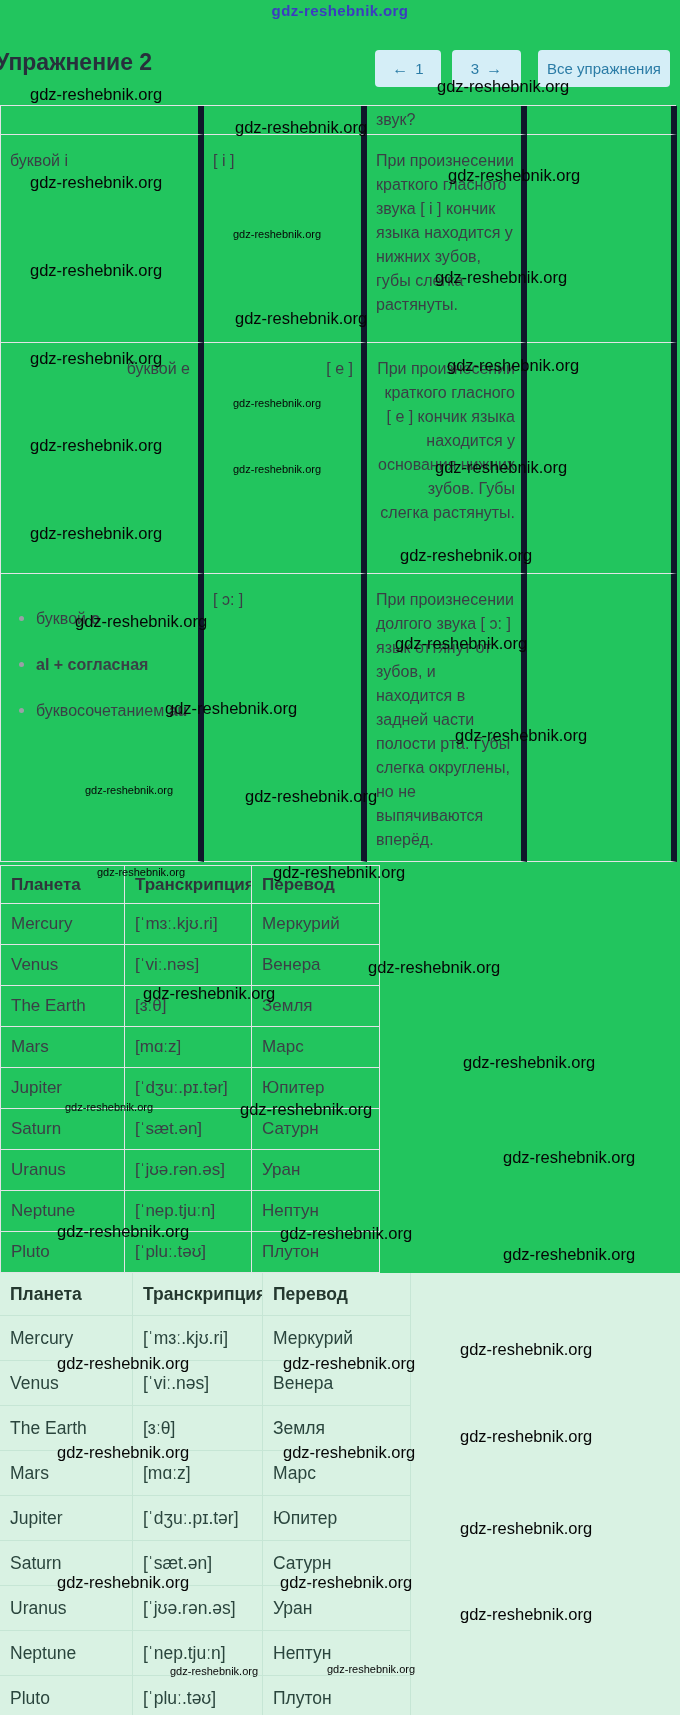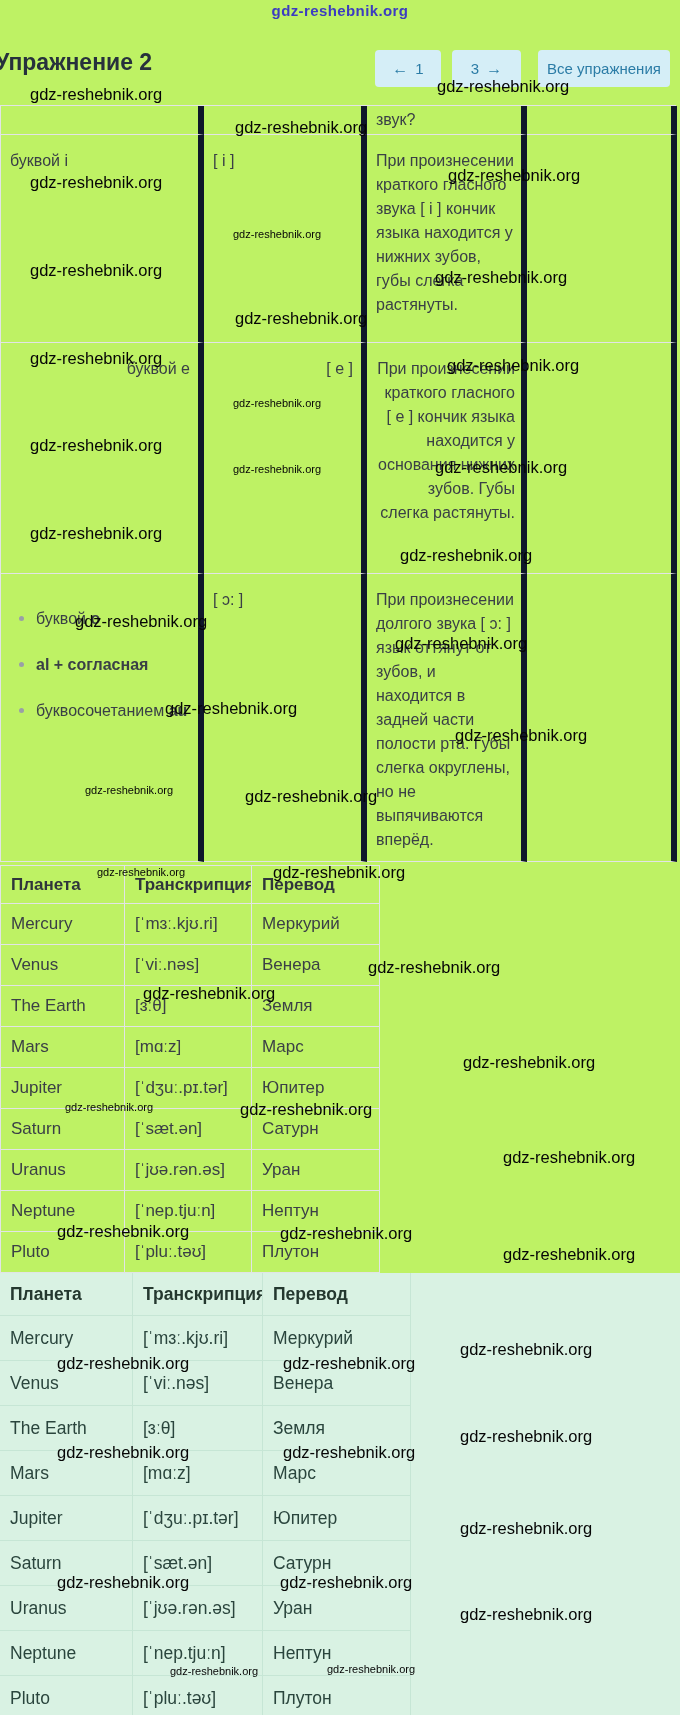--- a/index.html
+++ b/index.html
@@ -1,16 +1,16 @@
 <!DOCTYPE html>
 <html><head>
 <meta charset="utf-8">
 <style>
   html,body{margin:0;padding:0;background:#fff;}
-  .page{position:relative;width:680px;height:1715px;background:#bef264;overflow:hidden;
+  .page{position:relative;width:680px;height:1715px;background:#22c55e;overflow:hidden;
         font-family:"Liberation Sans",sans-serif;color:#3a4046;}
 
   
   .logo-wm{position:absolute;top:2px;left:50%;transform:translateX(-50%);
            color:#3c3cc0;font-weight:bold;font-size:15px;letter-spacing:.4px;white-space:nowrap;}
 
   
   .title{position:absolute;left:-5px;top:49px;margin:0;font-size:23px;font-weight:bold;color:#27313c;white-space:nowrap;}
   .nav-btn{position:absolute;top:50px;height:37px;border:none;border-radius:4px;
            background:#d5eef7;color:#2b7ca6;font-size:15px;font-family:inherit;cursor:pointer;

